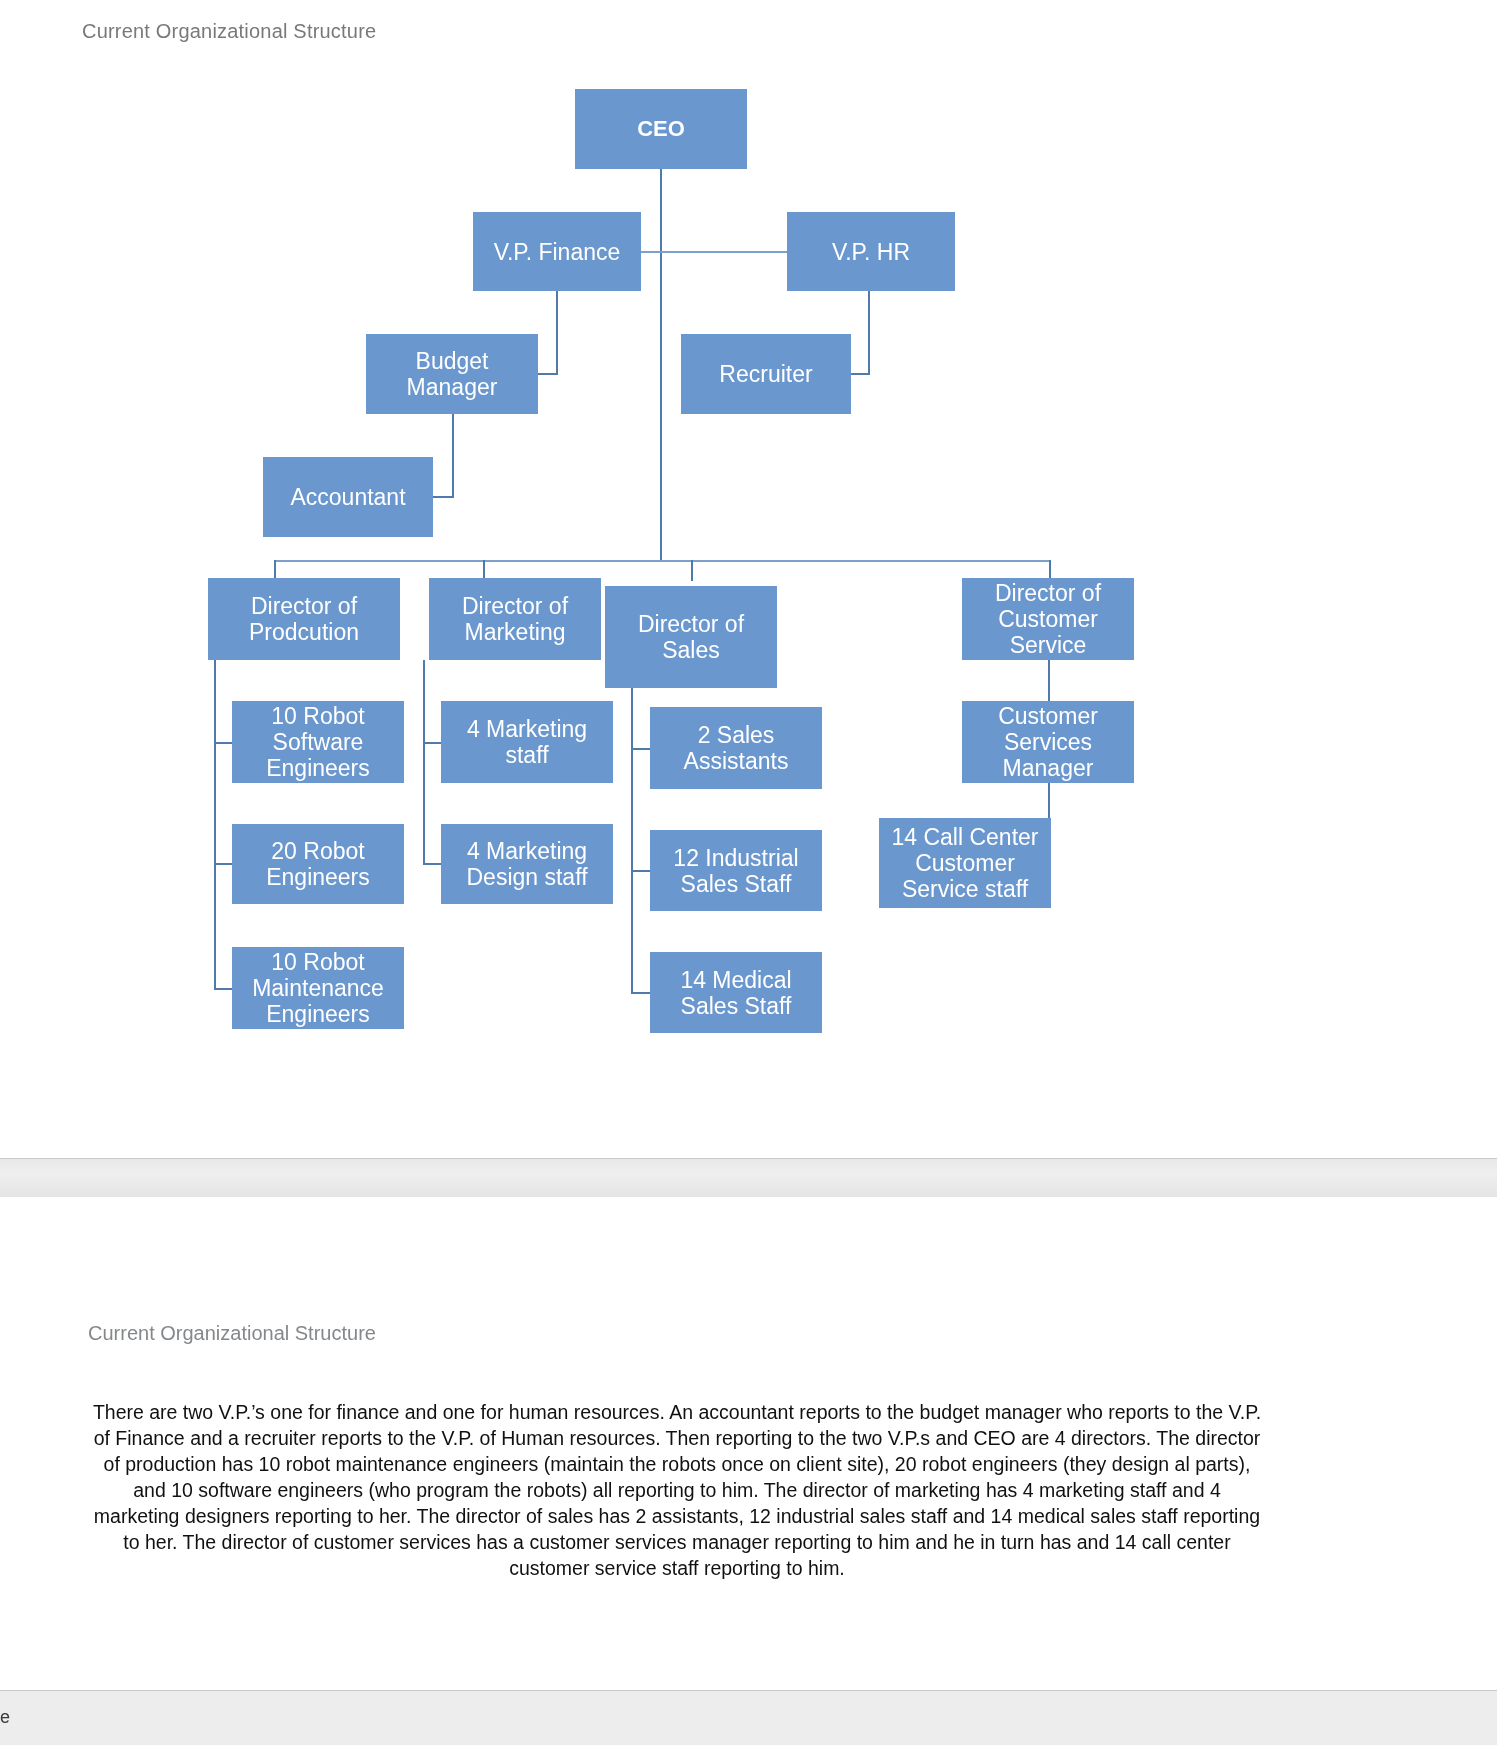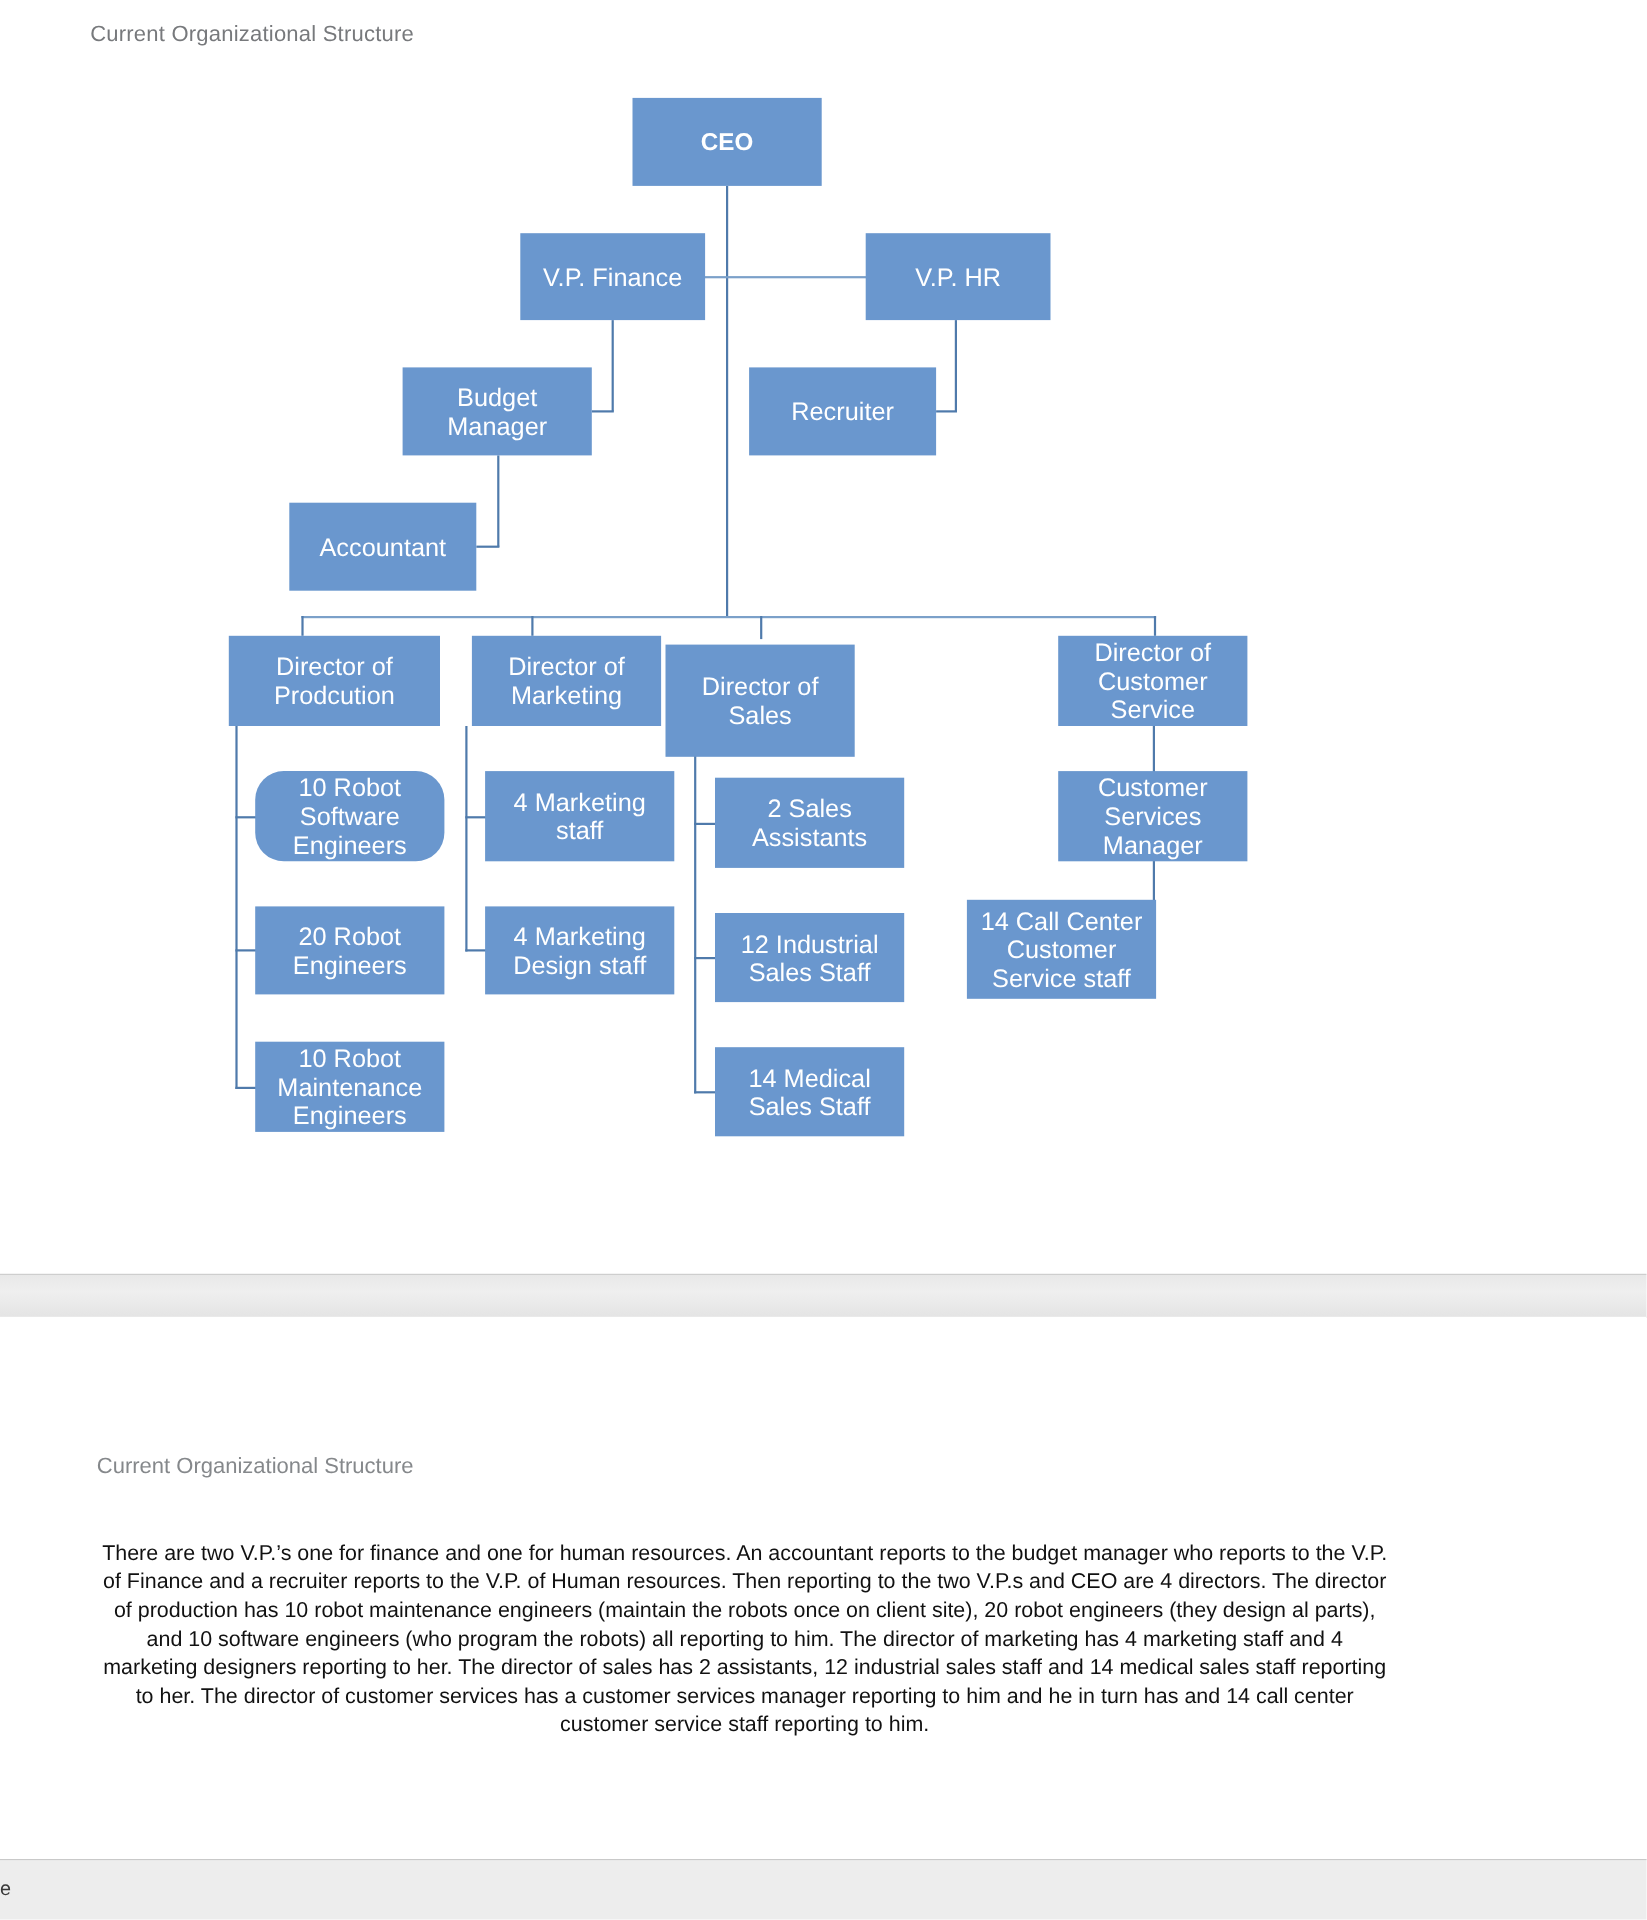--- a/index.html
+++ b/index.html
@@ -156,21 +156,21 @@
       </div>
 
       <div class="node" style="left:605px; top:586px; width:172px; height:102px;">
         <span>Director of Sales</span>
       </div>
 
       <div class="node" style="left:962px; top:578px; width:172px; height:82px;">
         <span>Director of Customer Service</span>
       </div>
 
-      <div class="node" style="left:232px; top:701px; width:172px; height:82px;border-radius:26px;">
+      <div class="node" style="left:232px; top:701px; width:172px; height:82px;">
         <span>10 Robot Software Engineers</span>
       </div>
 
       <div class="node" style="left:232px; top:824px; width:172px; height:80px;">
         <span>20 Robot Engineers</span>
       </div>
 
       <div class="node" style="left:232px; top:947px; width:172px; height:82px;">
         <span>10 Robot Maintenance Engineers</span>
       </div>

